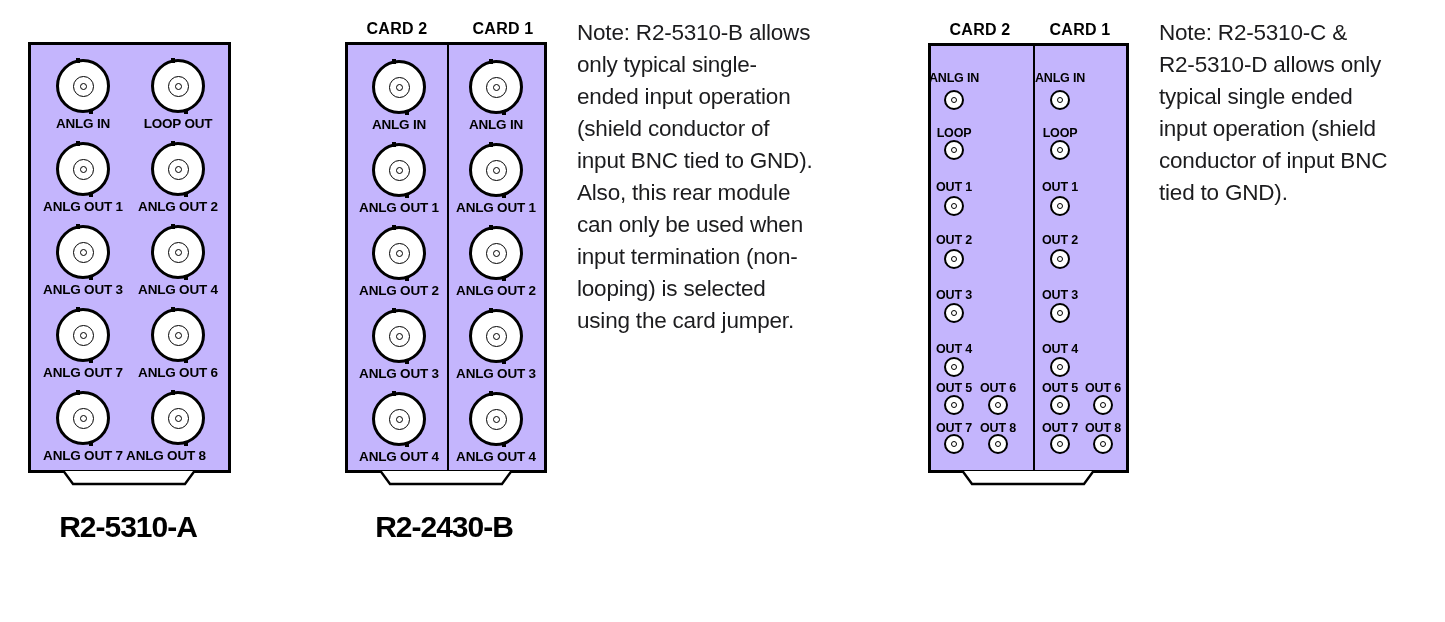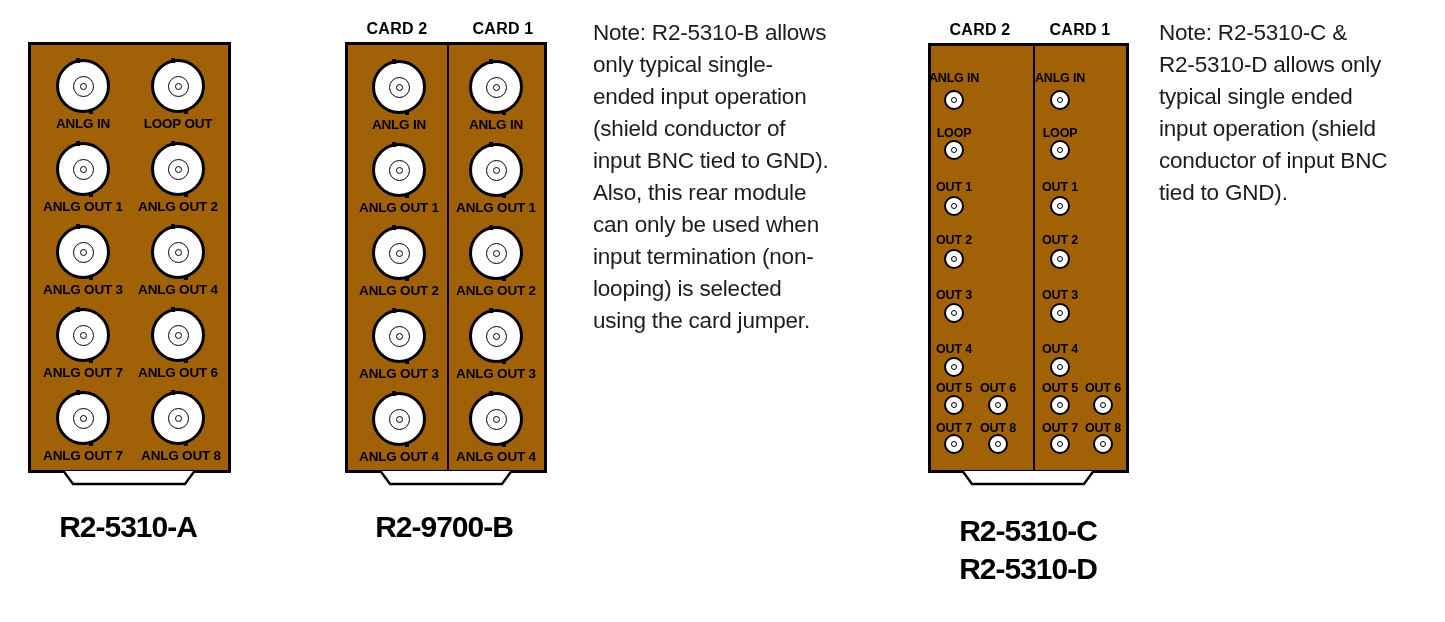--- a/index.html
+++ b/index.html
@@ -1,20 +1,20 @@
 <!DOCTYPE html>
 <html><head>
 <meta charset="utf-8">
 <style>
   html,body{margin:0;padding:0;background:#ffffff;}
   .stage{
     position:relative;width:1445px;height:622px;background:#ffffff;
     font-family:"Liberation Sans",sans-serif;color:#000;overflow:hidden;
   }
-  .panel-box{position:absolute;border:3px solid #000;box-sizing:border-box;background:#a16207;}
+  .panel-box{position:absolute;border:3px solid #000;box-sizing:border-box;background:#c4b5fd;}
   .divider{position:absolute;top:0;bottom:0;width:2px;background:#000;}
   .card-header{position:absolute;font-size:16px;font-weight:700;letter-spacing:.2px;
     transform:translateX(-50%);white-space:nowrap;}
   .panel-title{position:absolute;font-size:30px;font-weight:700;letter-spacing:-1px;
     transform:translateX(-50%);white-space:pre-line;text-align:center;line-height:38px;}
   .note{position:absolute;font-size:22.5px;line-height:32px;color:#1c1c1e;
     white-space:pre-line;letter-spacing:-.2px;}
   .tab{position:absolute;}
 
   
@@ -113,21 +113,21 @@
         <div class="lug-bot"></div>
       </div>
       <div class="bnc-label" style="left: 52px; top: 403px;">ANLG OUT 7</div>
       <div class="bnc-outer" style="left: 120px; top: 346px;">
         <div class="bnc-inner">
           <div class="bnc-dot"></div>
         </div>
         <div class="lug-top"></div>
         <div class="lug-bot"></div>
       </div>
-      <div class="bnc-label" style="left: 150px; top: 403px; text-align: center;">ANLG OUT 8</div>
+      <div class="bnc-label" style="left: 135px; top: 403px; text-align: center;">ANLG OUT 8</div>
     </div>
   <svg class="tab" style="left:62px;top:471px;" width="134" height="16" viewBox="0 0 134 16">
     <path d="M1.5,0 L11,13 L123,13 L132.5,0" fill="#ffffff" stroke="#000000" stroke-width="2.4"></path>
   </svg>
   <div class="panel-title" style="left:128px;top:508px;">R2-5310-A</div>
 
   <div class="card-header" style="left:397px;top:20px;">CARD 2</div>
   <div class="card-header" style="left:503px;top:20px;">CARD 1</div>
   <div id="panel-b-box" class="panel-box" style="left:345px;top:42px;width:202px;height:431px;">
     <div class="divider" style="left:99px;"></div>
@@ -208,23 +208,23 @@
           <div class="bnc-dot"></div>
         </div>
         <div class="lug-top"></div>
         <div class="lug-bot"></div>
       </div>
       <div class="bnc-label" style="left: 148px; top: 404px;">ANLG OUT 4</div>
     </div>
   <svg class="tab" style="left:379px;top:471px;" width="134" height="16" viewBox="0 0 134 16">
     <path d="M1.5,0 L11,13 L123,13 L132.5,0" fill="#ffffff" stroke="#000000" stroke-width="2.4"></path>
   </svg>
-  <div class="panel-title" style="left:444px;top:508px;">R2-9700-B</div>
-
-  <div class="note" style="left:577px;top:17px;margin-left:16px;">Note: R2-5310-B allows
+  <div class="panel-title" style="left:444px;top:508px;">R2-2430-B</div>
+
+  <div class="note" style="left:577px;top:17px;">Note: R2-5310-B allows
 only typical single-
 ended input operation
 (shield conductor of
 input BNC tied to GND).
 Also, this rear module
 can only be used when
 input termination (non-
 looping) is selected
 using the card jumper.</div>
 
@@ -309,22 +309,20 @@
         <div class="din-dot"></div>
       </div>
       <div class="din-label" style="left: 172px; top: 375px;">OUT 8</div>
       <div class="din-outer" style="left: 162px; top: 388px;">
         <div class="din-dot"></div>
       </div>
     </div>
   <svg class="tab" style="left:961px;top:471px;" width="134" height="16" viewBox="0 0 134 16">
     <path d="M1.5,0 L11,13 L123,13 L132.5,0" fill="#ffffff" stroke="#000000" stroke-width="2.4"></path>
   </svg>
-  <div class="panel-title" style="left:1028px;top:512px;">R2-5310-C
-R2-5310-D</div>
 
   <div class="note" style="left:1159px;top:17px;">Note: R2-5310-C &amp;
 R2-5310-D allows only
 typical single ended
 input operation (shield
 conductor of input BNC
 tied to GND).</div>
 
 </div>
 

